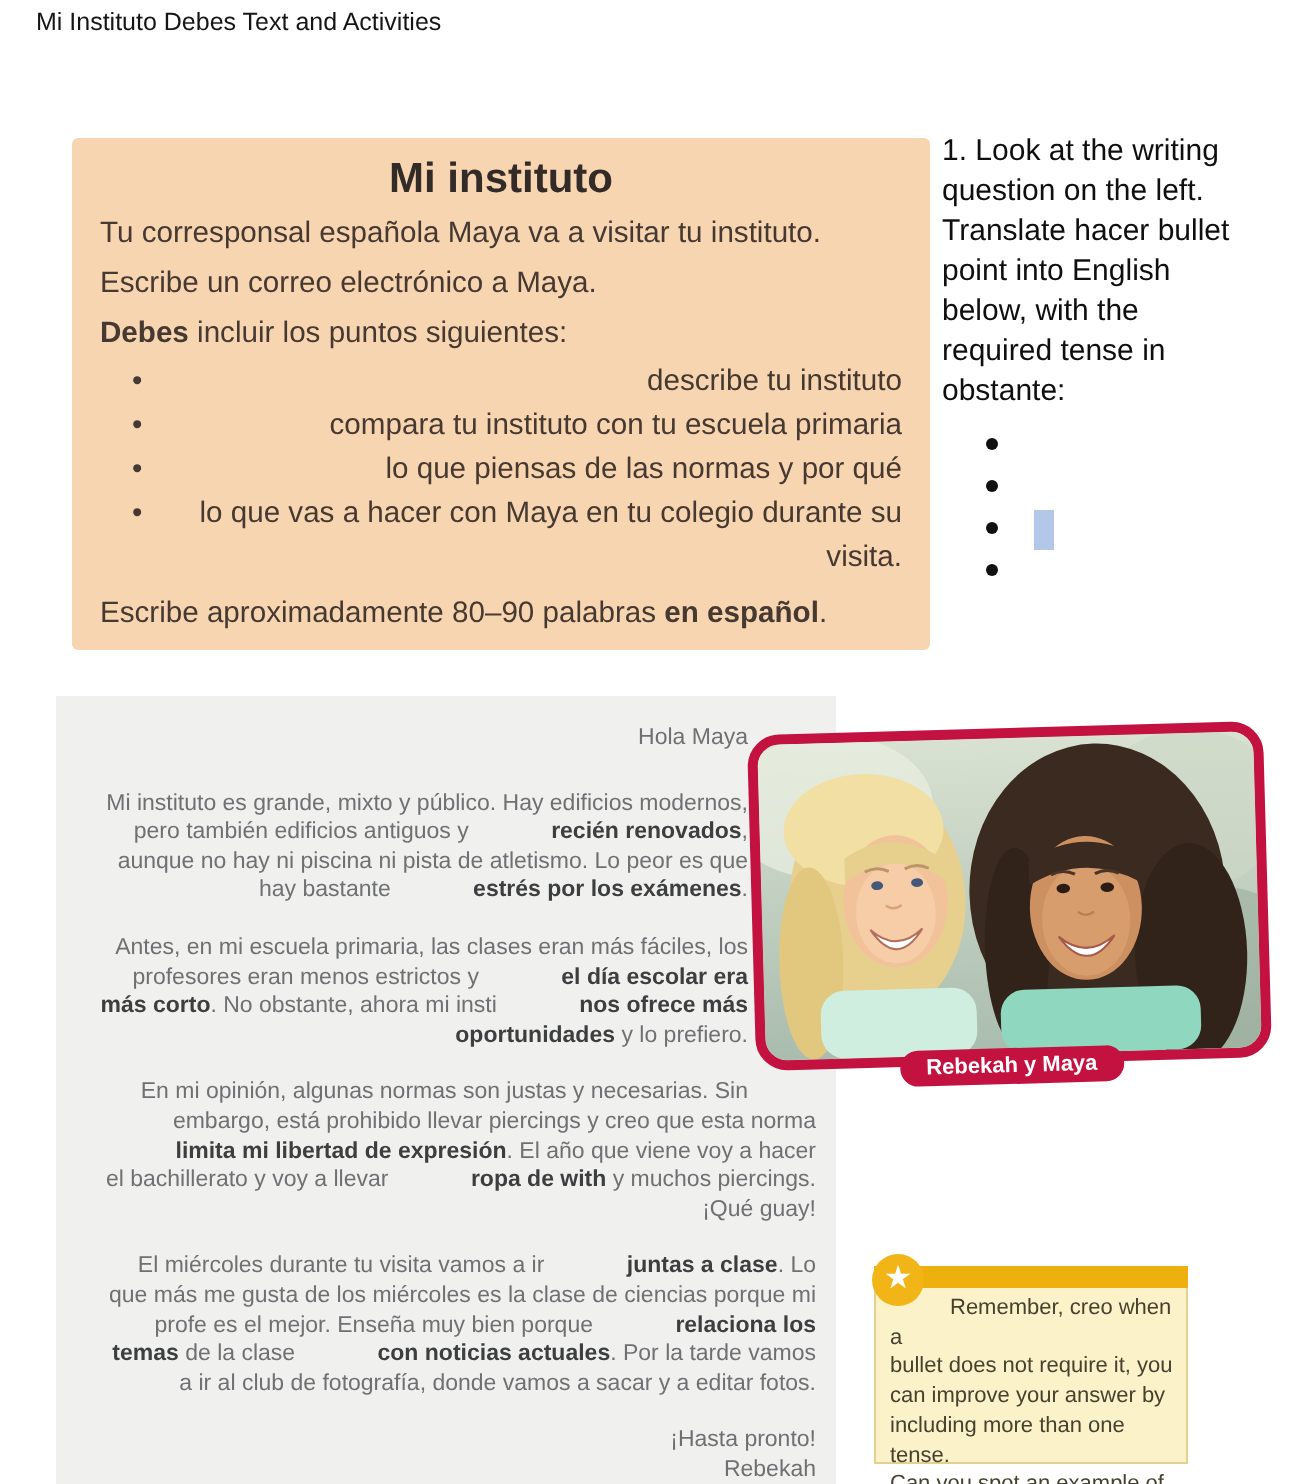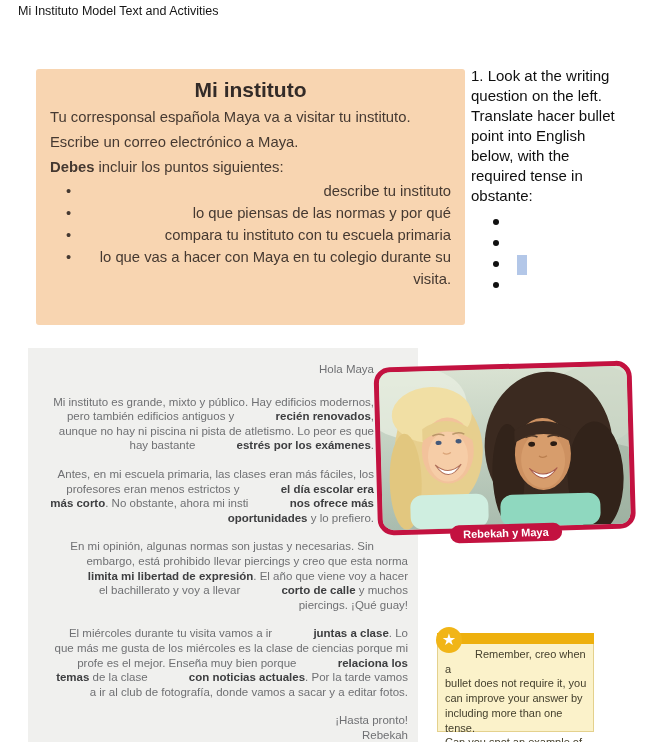--- a/index.html
+++ b/index.html
@@ -60,33 +60,34 @@
         background:#f1b517;color:#ffffff;font-size:16px;line-height:26px;text-align:center;}
   .note .ntext{position:absolute;left:7px;top:14px;width:142px;font-size:11px;line-height:14.7px;
         color:#45412e;}
   .note .nline:first-child{text-indent:30px;}
 </style>
 </head>
 <body>
 
 <div class="page">
 
-  <div class="doc-title">Mi Instituto Model Text and Activities</div>
+  <div class="doc-title">Mi Instituto Debes Text and Activities</div>
 
   <div class="qcard">
     <div class="heading">Mi instituto</div>
     <div class="qline">Tu corresponsal española Maya va a visitar tu instituto.</div>
     <div class="qline">Escribe un correo electrónico a Maya.</div>
     <div class="qline"><span class="b">Debes</span><span> incluir los puntos siguientes:</span></div>
     <ul>
       <li>describe tu instituto</li>
+      <li>compara tu instituto con tu escuela primaria</li>
       <li>lo que piensas de las normas y por qué</li>
-      <li>compara tu instituto con tu escuela primaria</li>
       <li>lo que vas a hacer con Maya en tu colegio durante su visita.</li>
     </ul>
+    <div class="closing"><span>Escribe aproximadamente 80–90 palabras </span><span class="b">en español</span><span>.</span></div>
   </div>
 
   <div class="task">
     <div class="tline">1. Look at the writing</div>
     <div class="tline">question on the left.</div>
     <div class="tline">Translate hacer bullet</div>
     <div class="tline">point into English</div>
     <div class="tline">below, with the</div>
     <div class="tline">required tense in</div>
     <div class="tline">obstante:</div>
@@ -105,21 +106,21 @@
           <span class="dot"></span>
         </div>
     </div>
   </div>
 
   <div class="letter">
     <div class="photogap"></div>
     <p class="greeting">Hola Maya</p>
     <p><span>Mi instituto es grande, mixto y público. Hay edificios modernos, pero también edificios antiguos y </span><span class="b">recién renovados</span><span>, aunque no hay ni piscina ni pista de atletismo. Lo peor es que hay bastante </span><span class="b">estrés por los exámenes</span><span>.</span></p>
     <p><span>Antes, en mi escuela primaria, las clases eran más fáciles, los profesores eran menos estrictos y </span><span class="b">el día escolar era más corto</span><span>. No obstante, ahora mi insti </span><span class="b">nos ofrece más oportunidades</span><span> y lo prefiero.</span></p>
-    <p><span>En mi opinión, algunas normas son justas y necesarias. Sin embargo, está prohibido llevar piercings y creo que esta norma </span><span class="b">limita mi libertad de expresión</span><span>. El año que viene voy a hacer el bachillerato y voy a llevar </span><span class="b">corto de calle</span><span> y muchos piercings. ¡Qué guay!</span></p>
+    <p><span>En mi opinión, algunas normas son justas y necesarias. Sin embargo, está prohibido llevar piercings y creo que esta norma </span><span class="b">limita mi libertad de expresión</span><span>. El año que viene voy a hacer el bachillerato y voy a llevar </span><span class="b">ropa de with</span><span> y muchos piercings. ¡Qué guay!</span></p>
     <p><span>El miércoles durante tu visita vamos a ir </span><span class="b">juntas a clase</span><span>. Lo que más me gusta de los miércoles es la clase de ciencias porque mi profe es el mejor. Enseña muy bien porque </span><span class="b">relaciona los temas</span><span> de la clase </span><span class="b">con noticias actuales</span><span>. Por la tarde vamos a ir al club de fotografía, donde vamos a sacar y a editar fotos.</span></p>
     <p class="signoff">¡Hasta pronto!</p>
     <p class="signoff">Rebekah</p>
   </div>
 
   <div class="photo-wrap">
     <div class="photo-frame">
       <svg width="248" height="158" viewBox="0 0 248 158">
         <defs>
           <linearGradient id="bgg" x1="0" y1="0" x2="0" y2="1">

